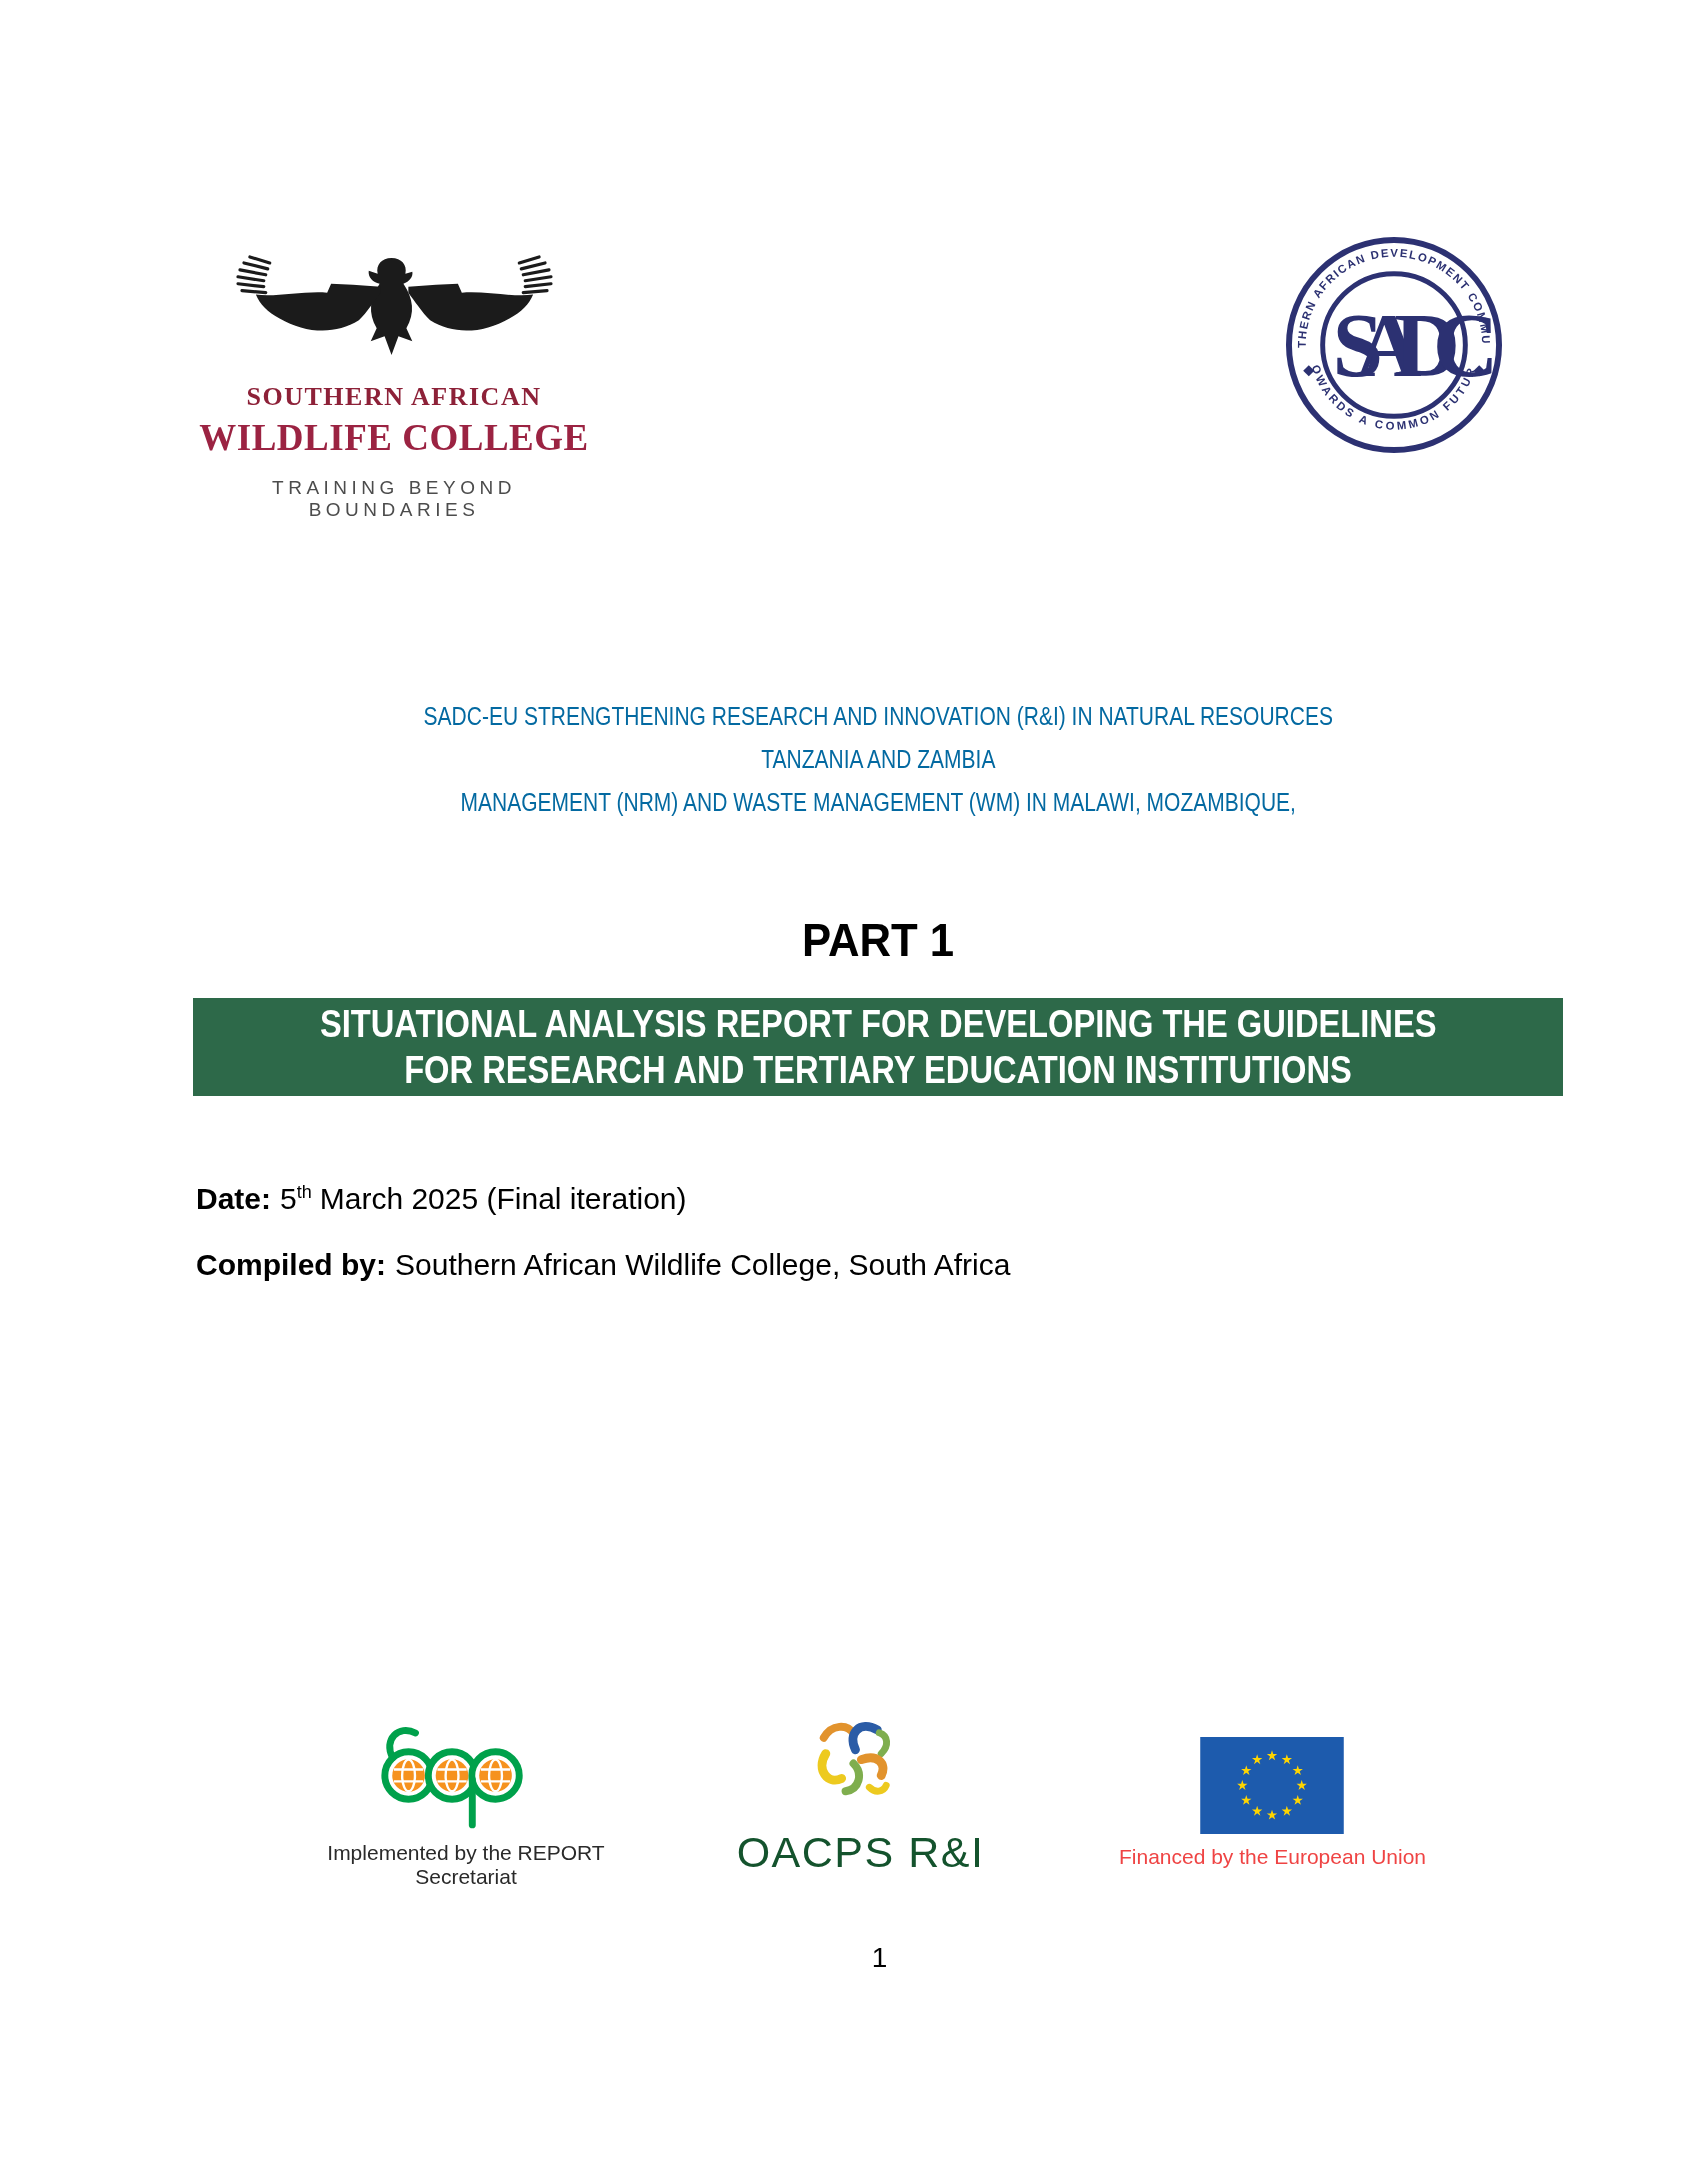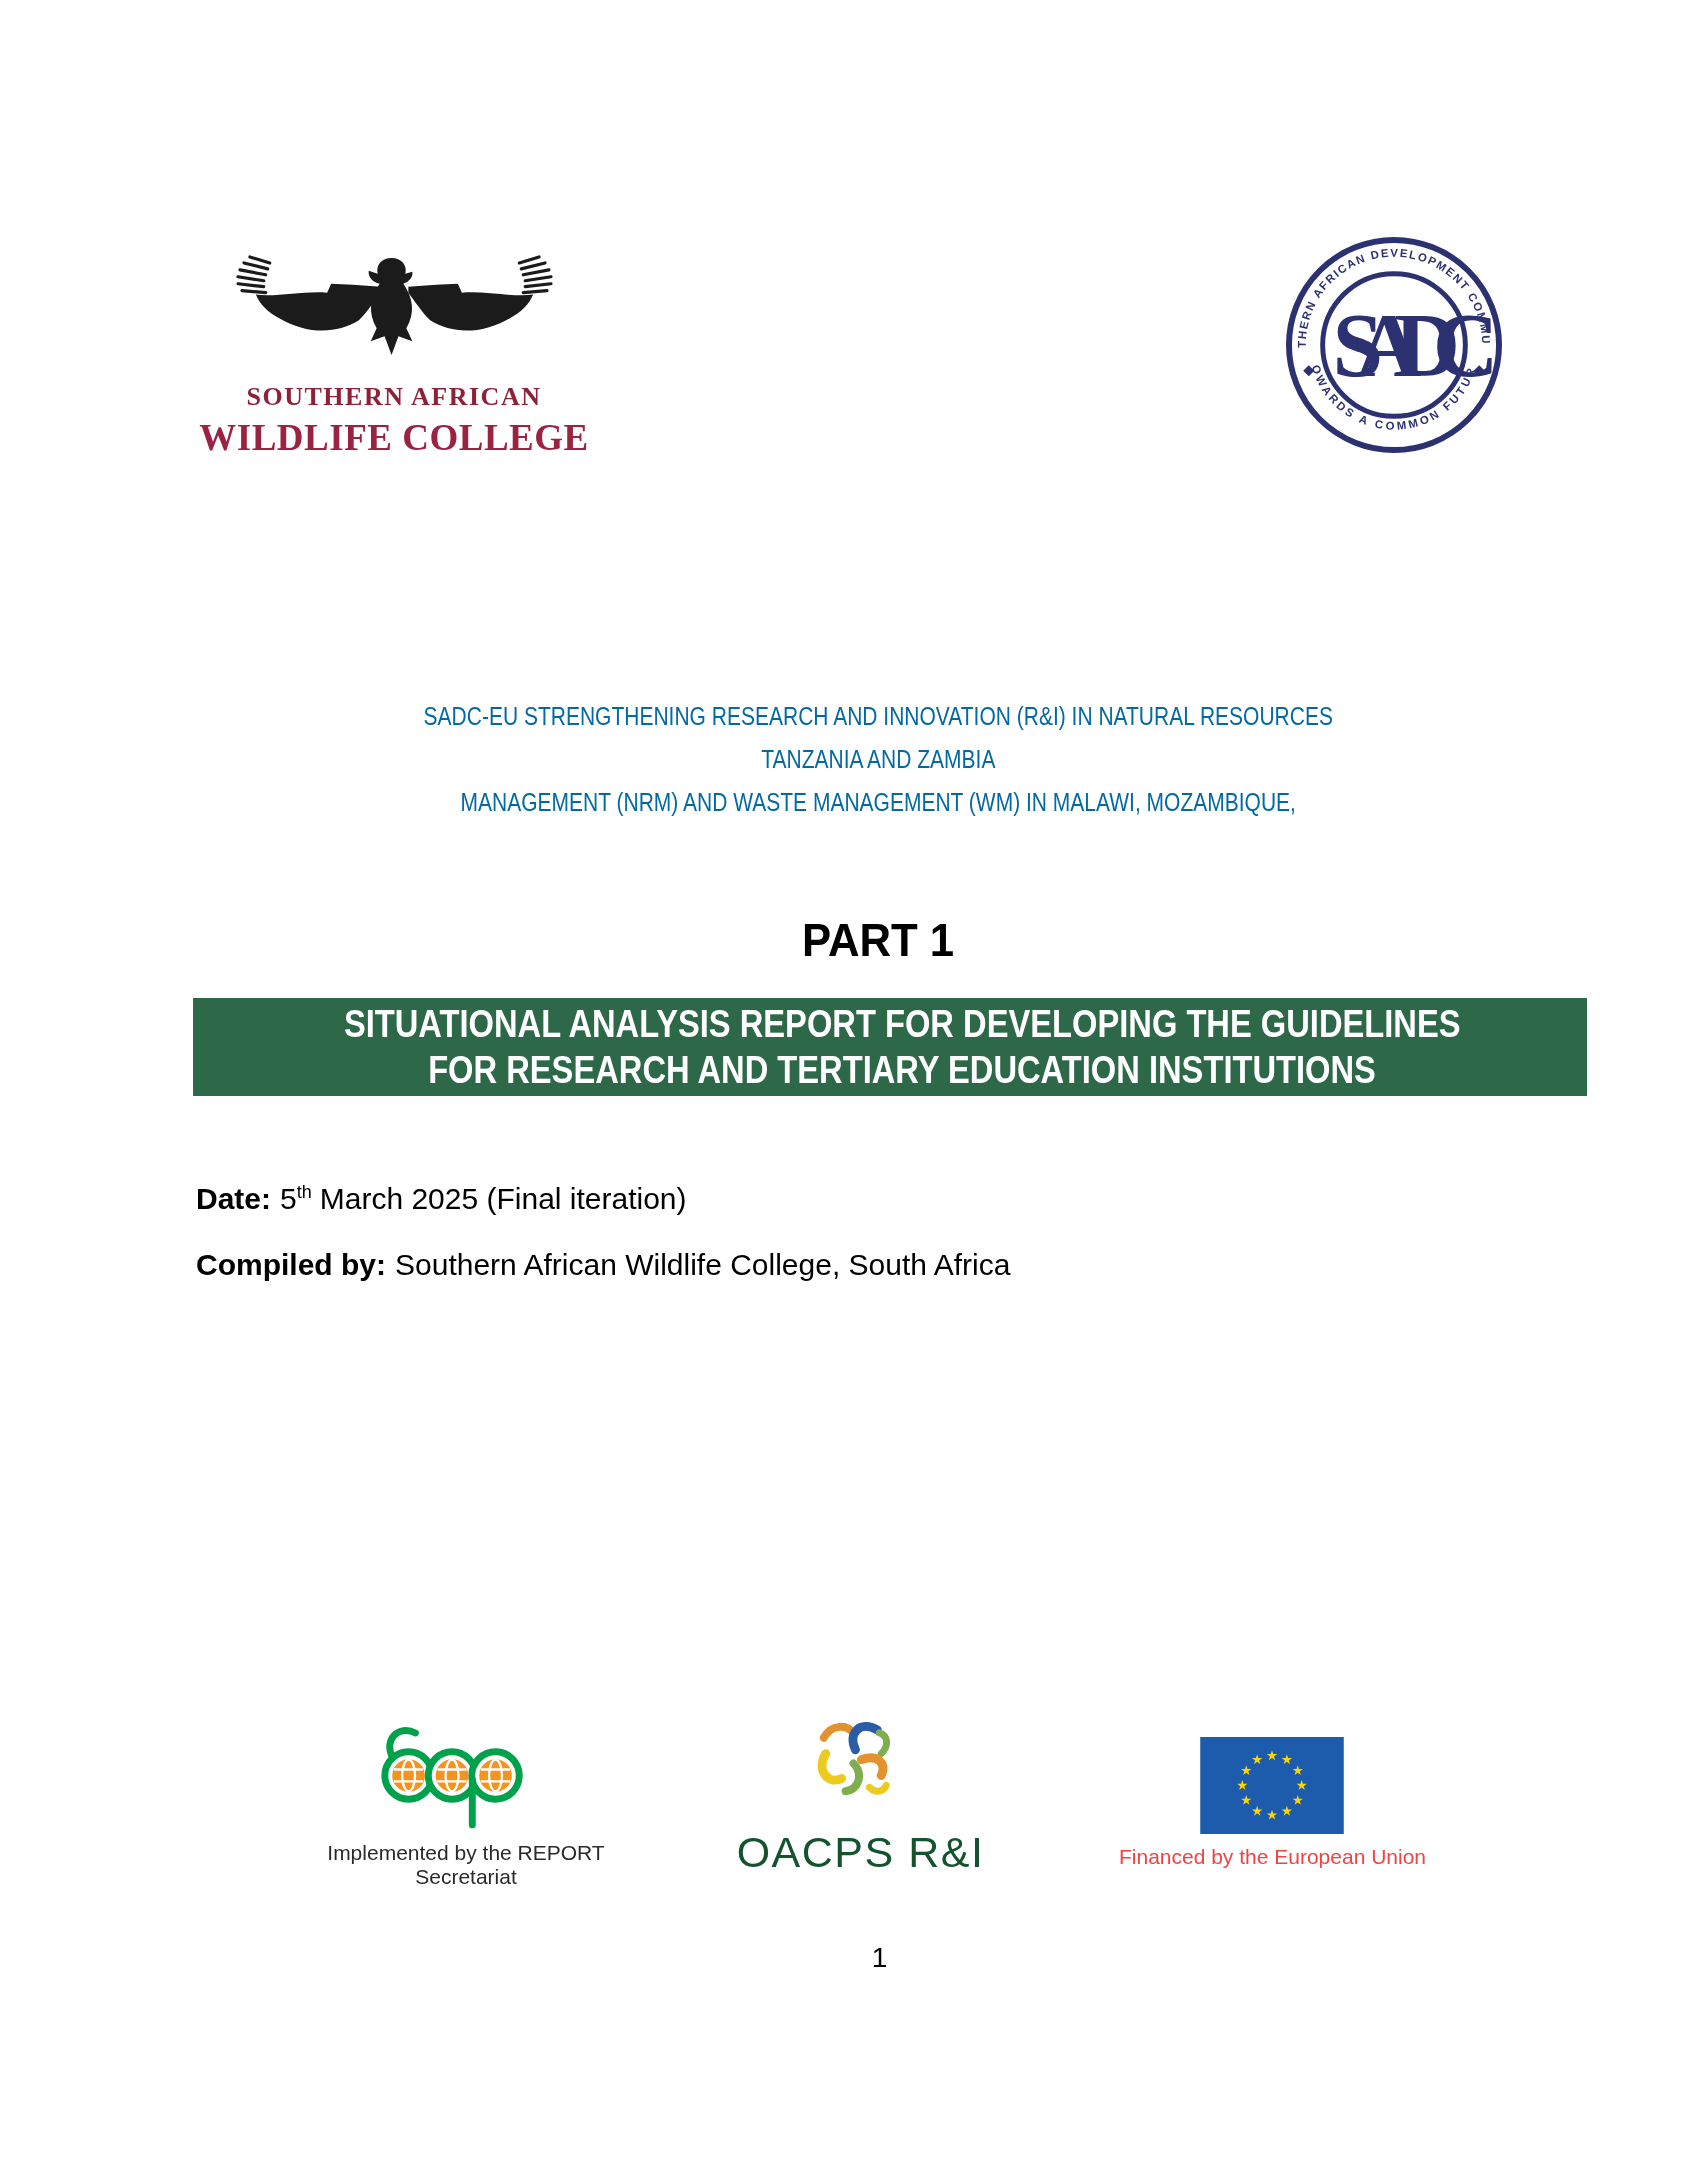--- a/index.html
+++ b/index.html
@@ -31,21 +31,21 @@
   .col{position:absolute;left:193px;width:1370px;text-align:center;}
   .title{top:695px;font-size:25px;line-height:43px;color:#0369a1;}
   .cond{display:inline-block;white-space:nowrap;transform:scaleX(.84);}
   .part{top:913px;font-size:46px;font-weight:bold;}
   .part .cond{transform:scaleX(.95);}
 
   .banner{
     position:absolute;left:193px;top:998px;width:1370px;height:98px;
     background:#2d6949;color:#ffffff;text-align:center;
     display:flex;flex-direction:column;justify-content:center;
-    font-weight:bold;font-size:38px;line-height:46px;padding-left:24px;
+    font-weight:bold;font-size:38px;line-height:46px;
   }
   .banner .cond{transform:scaleX(.86);}
 
   
   .meta{position:absolute;left:196px;font-size:30px;white-space:nowrap;}
   .meta-date{top:1182px;}
   .meta-compiled{top:1248px;}
   .b{font-weight:bold;margin-right:9px;}
   .meta sup{font-size:60%;line-height:0;}
   .tail{margin-left:8px;}
@@ -95,20 +95,21 @@
         <path d="M34,8 L14,2"></path>
           <path d="M32,14 L8,8"></path>
           <path d="M30,20 L4,15"></path>
         <path d="M28,26 L2,22"></path>
           <path d="M28,32 L2,29"></path>
           <path d="M30,38 L6,36"></path>
       </g>
     </svg>
     <div class="sawc-line1">SOUTHERN AFRICAN</div>
     <div class="sawc-line2">WILDLIFE COLLEGE</div>
+    <div class="sawc-tagline">TRAINING BEYOND BOUNDARIES</div>
   </div>
 
   <div class="sadc">
     <svg width="218" height="218" viewBox="0 0 220 220">
       <defs>
         <path id="sadcTop" d="M 21,110 A 89,89 0 0 1 199,110"></path>
         <path id="sadcBot" d="M 27,132 A 86,86 0 0 0 193,132"></path>
       </defs>
       <circle cx="110" cy="110" r="106" fill="#ffffff" stroke="#2c3172" stroke-width="6"></circle>
       <circle cx="110" cy="110" r="72" fill="#ffffff" stroke="#2c3172" stroke-width="5"></circle>

